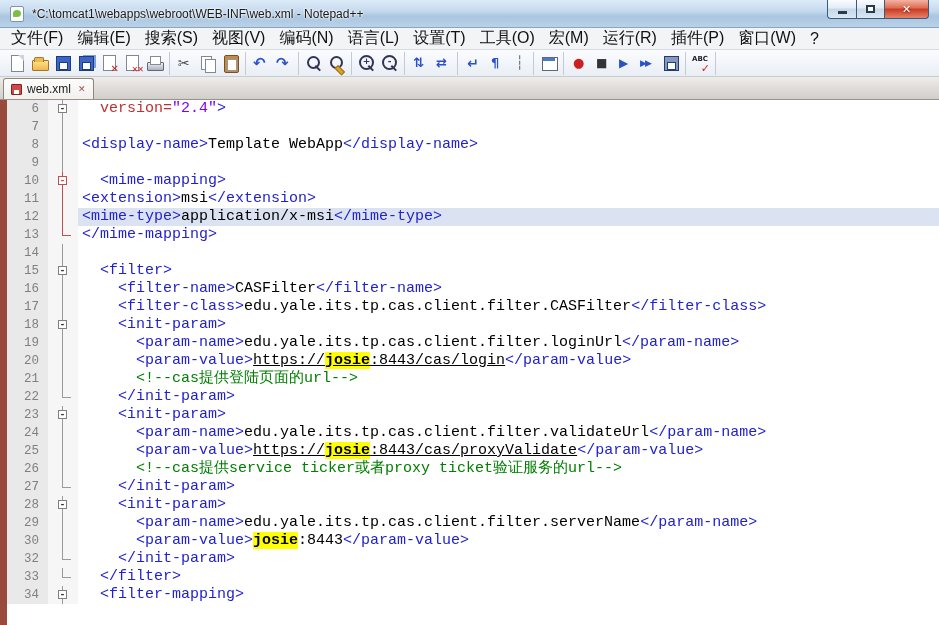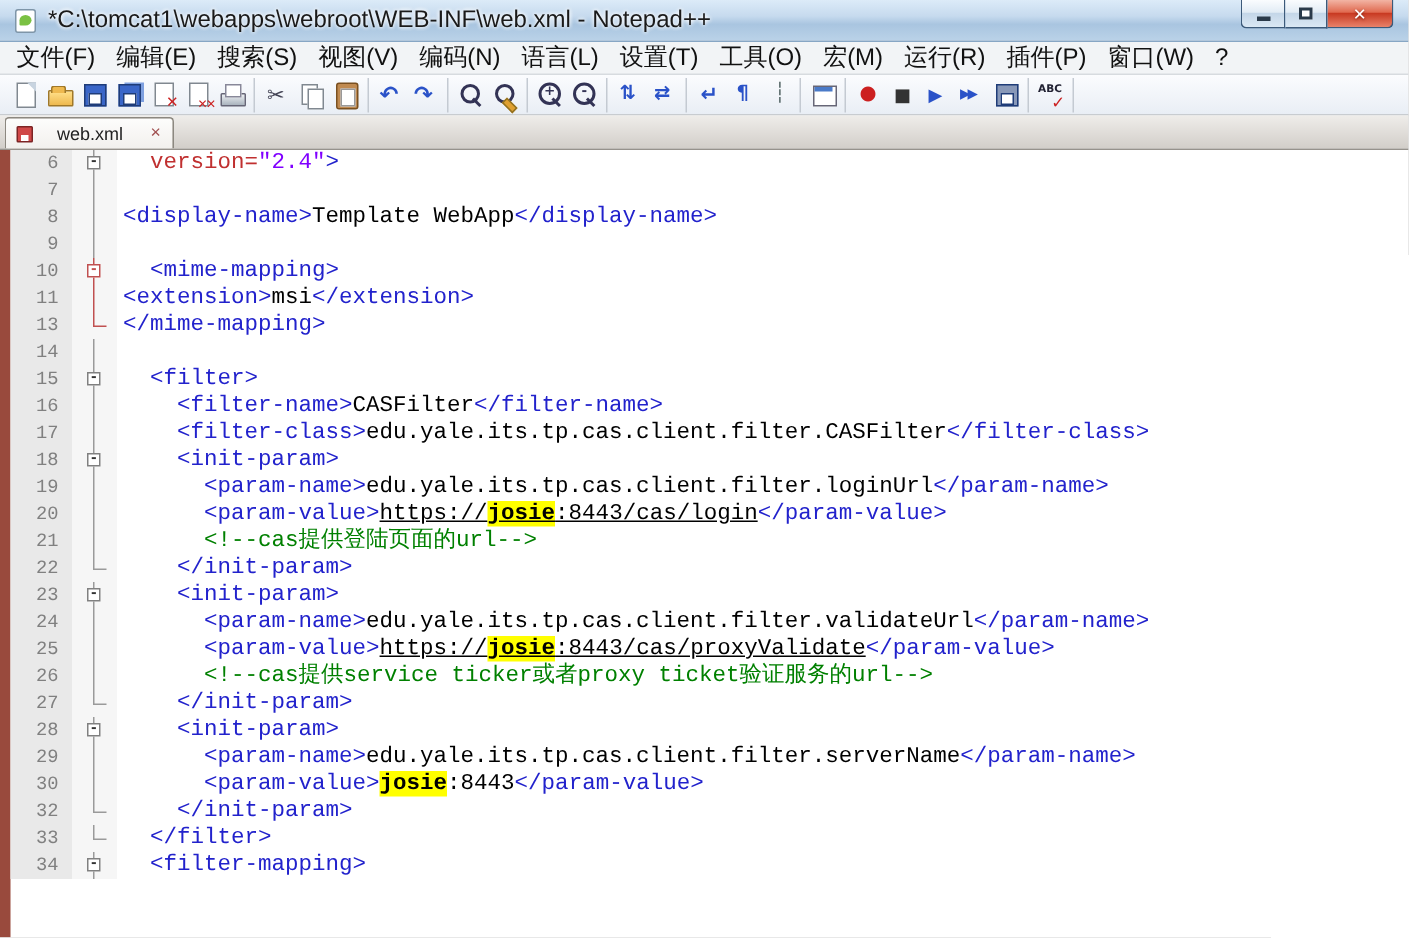--- a/index.html
+++ b/index.html
@@ -10,21 +10,21 @@
   body{font-family:"Liberation Sans","DejaVu Sans",sans-serif;background:#888}
   .window{position:relative;width:939px;height:625px;overflow:hidden;background:#fff}
 
   
   .titlebar{position:relative;height:28px;
     background:linear-gradient(180deg,#dcebf8 0%,#c6daee 40%,#a9c5e0 60%,#bad2e8 100%);
     border-bottom:1px solid #87a6c4;display:flex;align-items:center}
   .app-icon{width:18px;height:18px;margin:0 6px 0 8px;position:relative;flex:0 0 auto}
   .npp-page{position:absolute;left:2px;top:1px;right:2px;bottom:1px;background:#fff;border:1px solid #7e95a8;border-radius:2px}
   .npp-page::after{content:"";position:absolute;left:2px;top:3px;width:8px;height:7px;background:#7ac143;border-radius:50% 50% 50% 10%}
-  .title-text{font-size:16px;color:#1a1a1a;text-shadow:0 0 3px #fff,0 0 3px #fff;white-space:nowrap}
+  .title-text{font-size:12px;color:#1a1a1a;text-shadow:0 0 3px #fff,0 0 3px #fff;white-space:nowrap}
   .win-controls{position:absolute;top:0;right:10px;display:flex}
   .wbtn{height:19px;display:flex;align-items:center;justify-content:center;border:1px solid #3c5a7a;border-top:none;cursor:default}
   .wbtn.min{width:30px;border-radius:0 0 0 4px;background:linear-gradient(#fafcfe 0%,#e2ecf5 45%,#c4d6e8 50%,#dae8f4 100%)}
   .wbtn.max{width:28px;border-left:none;background:linear-gradient(#fafcfe 0%,#e2ecf5 45%,#c4d6e8 50%,#dae8f4 100%)}
   .wbtn.close{width:44px;border-left:none;border-radius:0 0 4px 0;color:#fff;font-size:11px;font-weight:bold;
     text-shadow:0 1px 2px #802010;background:linear-gradient(#f2b4a4 0%,#e06a50 45%,#c83a22 50%,#e8826a 100%)}
   .glyph-min{width:9px;height:3px;background:#2a3a4a;margin-top:7px}
   .glyph-max{width:9px;height:8px;border:2px solid #2a3a4a;background:#fff}
 
   
@@ -74,21 +74,21 @@
   .icon-record-macro::before{content:"\25CF";position:absolute;left:4px;top:0;font:13px/20px "DejaVu Sans",sans-serif;color:#cc2020}
   .icon-stop-macro::before{content:"\25A0";position:absolute;left:4px;top:0;font:12px/20px "DejaVu Sans",sans-serif;color:#333}
   .icon-playback-macro::before{content:"\25B6";position:absolute;left:4px;top:0;font:12px/20px "DejaVu Sans",sans-serif;color:#2a52c8}
   .icon-run-macro-multiple::before{content:"\25B6\25B6";position:absolute;left:2px;top:0;font:9px/20px "DejaVu Sans",sans-serif;letter-spacing:-2px;color:#2a52c8}
   .icon-spell-check::before{content:"ABC";position:absolute;left:1px;top:2px;font:bold 7px/8px "DejaVu Sans",sans-serif;color:#223}
   .icon-spell-check::after{content:"\2713";position:absolute;right:2px;bottom:0;font:bold 11px/11px "DejaVu Sans",sans-serif;color:#c22}
 
   
   .tabbar{height:23px;background:linear-gradient(#efedea,#d2cec9);border-bottom:1px solid #96928c;
     display:flex;align-items:flex-end;padding:2px 0 0 3px}
-  .tab{display:flex;align-items:center;gap:16px;padding:2px 7px;height:21px;
+  .tab{display:flex;align-items:center;gap:5px;padding:2px 7px;height:21px;
     background:linear-gradient(#fdfdfc,#f2f0ed);border:1px solid #8c8880;border-bottom:none;
     border-radius:3px 3px 0 0;font-size:12px;color:#222}
   .tab-disk{width:11px;height:11px;background:#d04848;border:1px solid #7c2424;border-radius:1px;position:relative}
   .tab-disk::after{content:"";display:block;width:5px;height:4px;background:#fff;margin:5px auto 0}
   .tab-close{font:bold 9px/10px "DejaVu Sans",sans-serif;color:#a05050;margin-left:2px}
 
   
   .editor{position:absolute;left:0;right:0;top:100px;bottom:0;background:#fff;overflow:hidden;
     font-family:"Liberation Mono","DejaVu Sans Mono",monospace}
   .edge{position:absolute;left:0;top:0;bottom:0;width:7px;background:#994a3d}
@@ -242,20 +242,25 @@
           <span class="fold box red">
             <span class="fbox">-</span>
           </span>
           <span class="code">  <span class="seg-tag">&lt;mime-mapping&gt;</span></span>
         </div>
         <div class="row">
           <span class="ln">11</span>
           <span class="fold vline red"></span>
           <span class="code"><span class="seg-tag">&lt;extension&gt;</span><span class="seg-txt">msi</span><span class="seg-tag">&lt;/extension&gt;</span></span>
         </div>
+        <div class="row sel">
+          <span class="ln">12</span>
+          <span class="fold vline red"></span>
+          <span class="code"><span class="seg-tag">&lt;mime-type&gt;</span><span class="seg-txt">application/x-msi</span><span class="seg-tag">&lt;/mime-type&gt;</span></span>
+        </div>
         <div class="row">
           <span class="ln">13</span>
           <span class="fold end red"></span>
           <span class="code"><span class="seg-tag">&lt;/mime-mapping&gt;</span></span>
         </div>
         <div class="row">
           <span class="ln">14</span>
           <span class="fold vline"></span>
           <span class="code"></span>
         </div>

